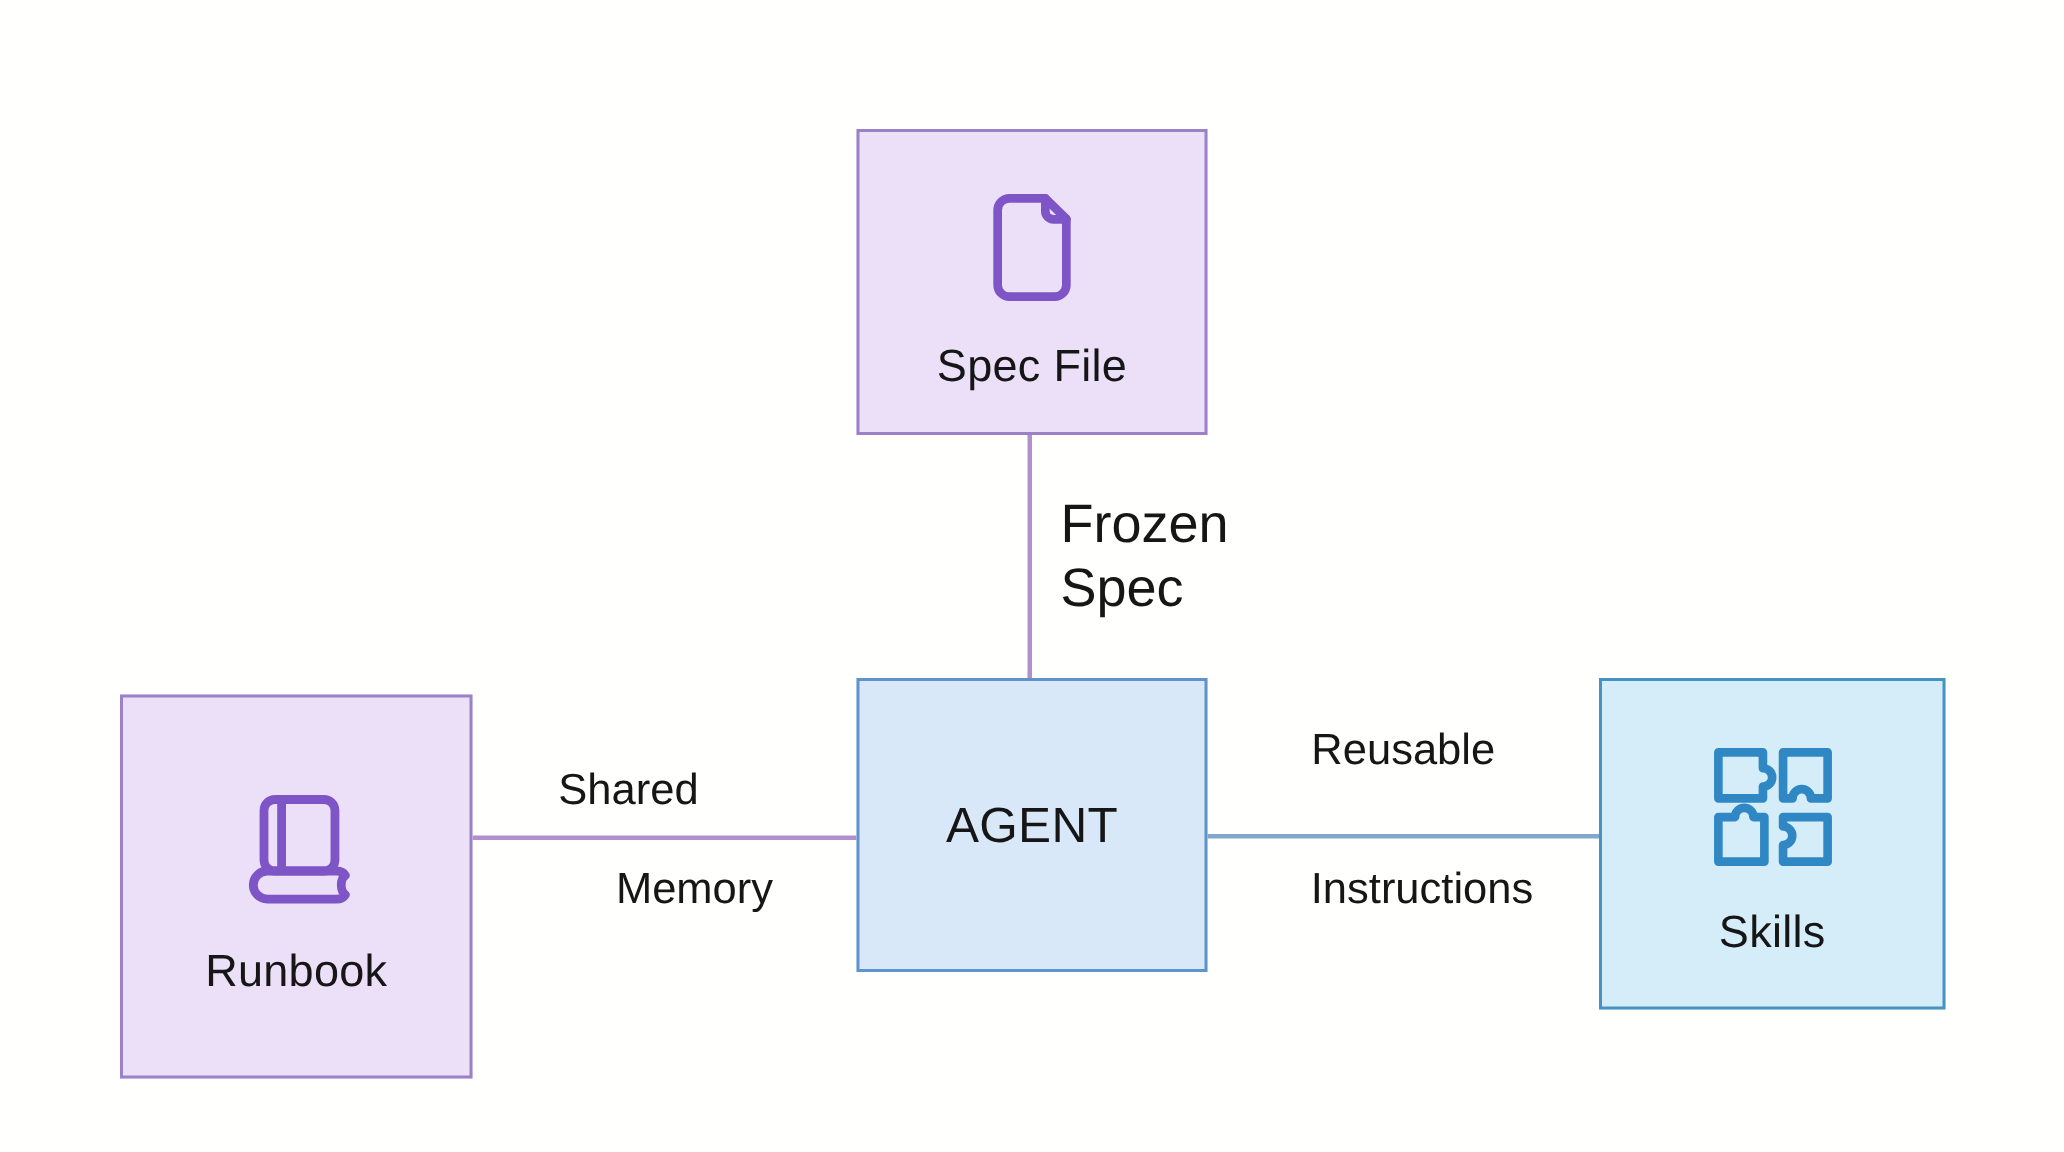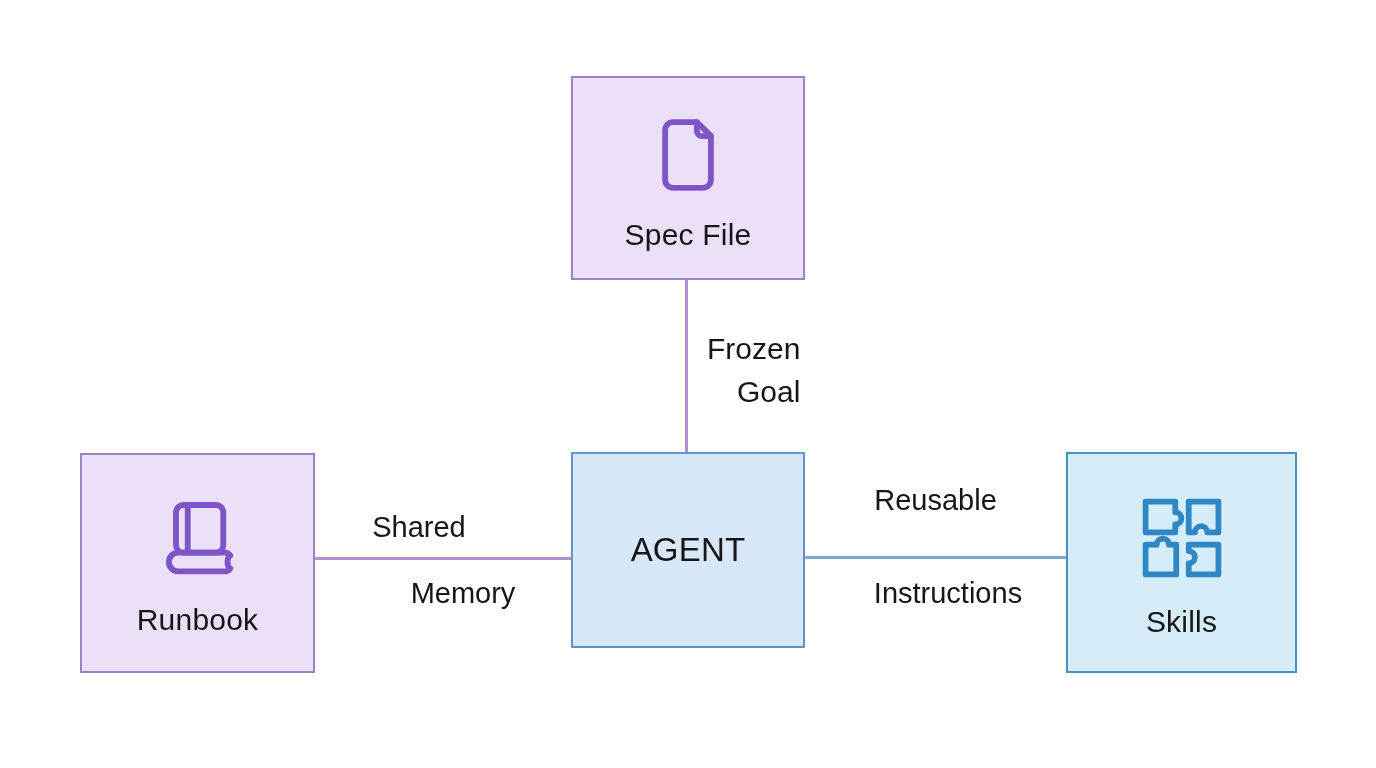--- a/index.html
+++ b/index.html
@@ -20,20 +20,21 @@
     position: absolute;
     box-sizing: border-box;
     display: flex;
     flex-direction: column;
     align-items: center;
     justify-content: center;
   }
   .node.purple {
     background: var(--purple-fill, #ecdff8);
     border: 2.5px solid var(--purple-border, #9b82c6);
+    margin-top: 10px;
   }
   .node.agent {
     background: var(--agent-fill, #d8e8f9);
     border: 2.5px solid var(--agent-border, #6093cb);
   }
   .node.skills {
     background: var(--skills-fill, #d5ecf9);
     border: 2.5px solid var(--skills-border, #4792c5);
   }
   .node-label {
@@ -57,57 +58,57 @@
   .edge.blue-line   { background: var(--blue-line, #7fa8cc); }
   .edge-label-line {
     position: absolute;
     font-size: 29px;
     line-height: 38px;
     color: var(--text, #161616);
     white-space: nowrap;
   }
   .edge-label-stack {
     position: absolute;
-    font-size: 30px;
+    font-size: 36px;
     line-height: 43px;
     color: var(--text, #161616);
-    text-align: right;
+    text-align: left;
     white-space: nowrap;
   }
   .centered { text-align: center; }
 </style>
 </head>
 <body>
 
 <div class="canvas">
 
   <div class="edge purple-line" style="left:685px; top:280px; width:3px; height:172px;"></div>
   <div class="edge purple-line" style="left:315px; top:557px; width:256px; height:3px;"></div>
   <div class="edge blue-line" style="left:805px; top:556px; width:261px; height:3px;"></div>
 
   <div class="edge-label-stack" style="left:707px; top:327px;">
     <div>Frozen</div>
-    <div>Goal</div>
+    <div>Spec</div>
   </div>
 
   <div class="edge-label-line centered" style="left:315px; top:508px; width:208px;">Shared</div>
   <div class="edge-label-line centered" style="left:315px; top:574px; width:296px;">Memory</div>
 
   <div class="edge-label-line centered" style="left:805px; top:481px; width:261px;">Reusable</div>
   <div class="edge-label-line centered" style="left:805px; top:574px; width:286px;">Instructions</div>
 
   <div class="node purple" style="left:571px; top:76px; width:234px; height:204px; padding-top:10px;">
     <svg class="icon" width="82" height="84" viewBox="0 0 24 24" fill="none" stroke="var(--purple-icon, #7e55c6)" stroke-width="1.7" stroke-linecap="round" stroke-linejoin="round">
       <path d="M14.6 2.4H7.6a2.3 2.3 0 0 0-2.3 2.3v14.6a2.3 2.3 0 0 0 2.3 2.3h8.8a2.3 2.3 0 0 0 2.3-2.3V6.4Z"></path>
       <path d="M14.6 2.4v2.5a1.6 1.6 0 0 0 1.6 1.6h2.5"></path>
     </svg>
     <div class="node-label">Spec File</div>
   </div>
 
-  <div class="node purple" style="left:80px; top:453px; width:235px; height:220px; padding-top:6px;">
+  <div class="node purple" style="left:80px; top:453px; width:235px; height:256px; padding-top:6px;">
     <svg class="icon" width="92" height="88" viewBox="0 0 24 24" fill="none" stroke="var(--purple-icon, #7e55c6)" stroke-width="1.6" stroke-linecap="round" stroke-linejoin="round">
       <rect x="6" y="3" width="12.9" height="13" rx="2"></rect>
       <path d="M9.2 3.2v12.6"></path>
       <path d="M6.6 16 H19.2 C19.9 16 20.5 16.3 20.8 16.8 C19.8 17.4 19.8 19.7 20.8 20.3 C20.5 20.8 19.9 21.1 19.2 21.1 H6.6 A2.55 2.55 0 0 1 6.6 16 Z"></path>
     </svg>
     <div class="node-label">Runbook</div>
   </div>
 
   <div class="node agent" style="left:571px; top:452px; width:234px; height:196px;">
     <div class="node-label">AGENT</div>

